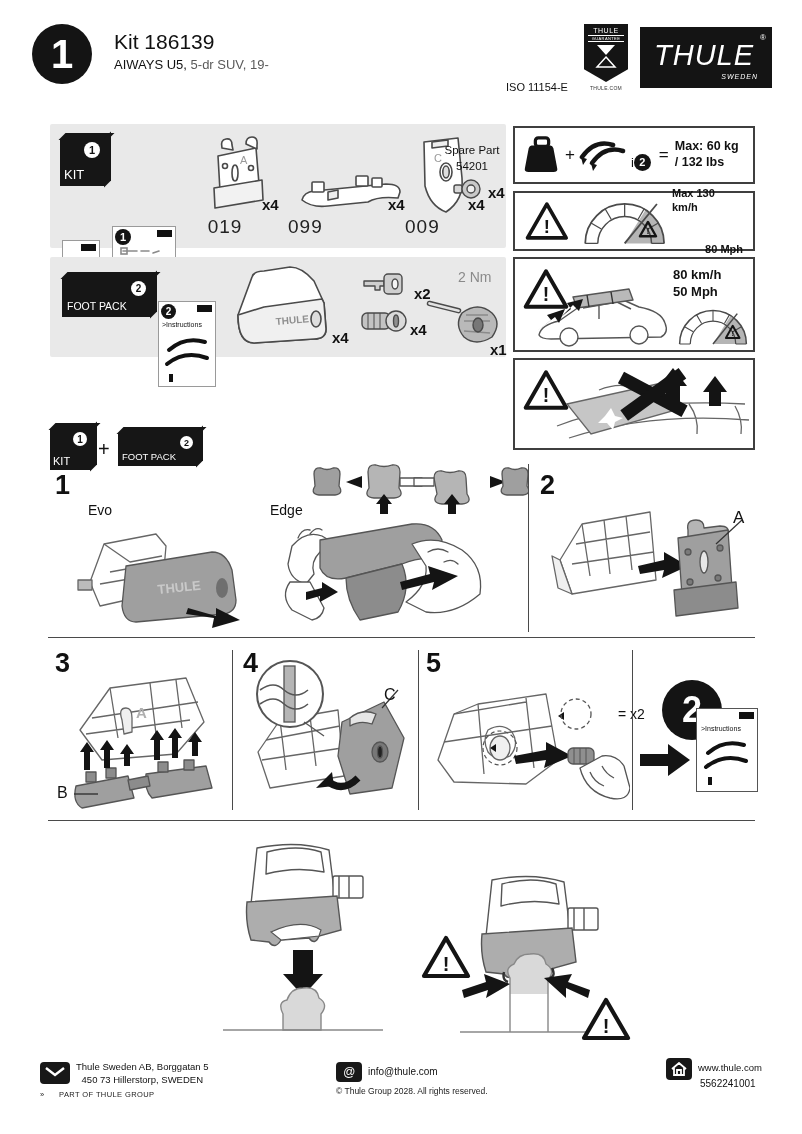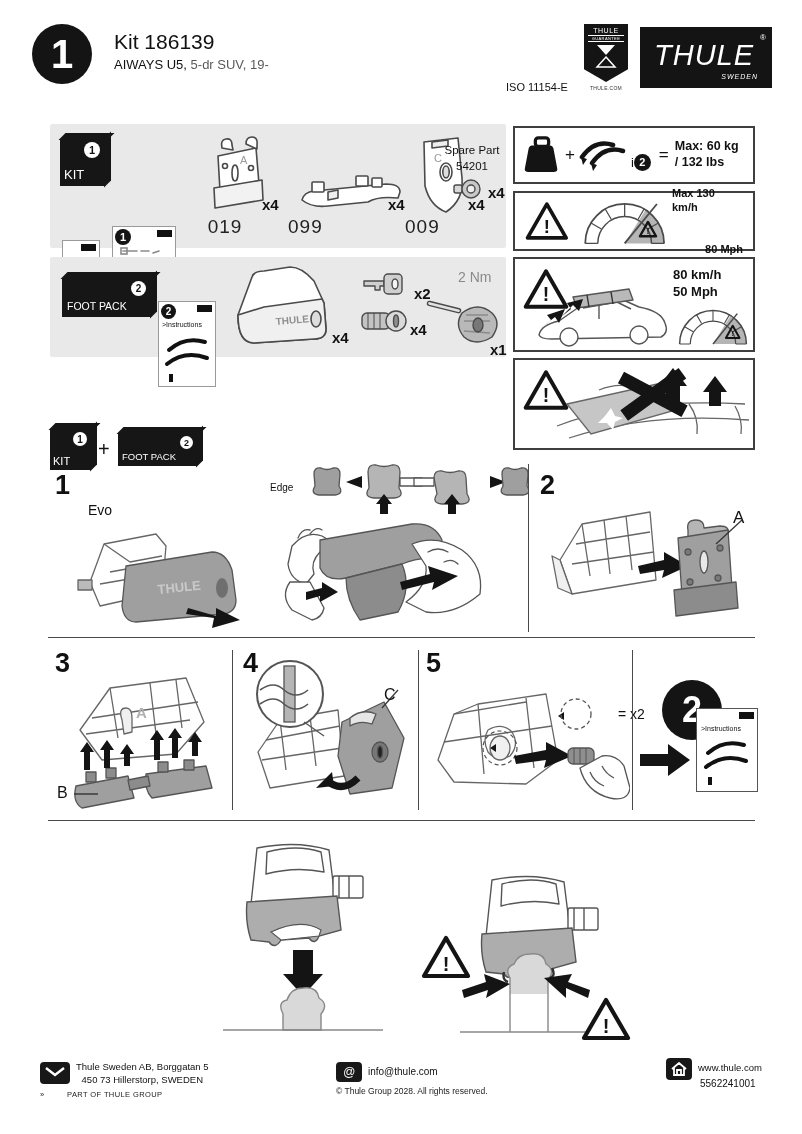--- a/index.html
+++ b/index.html
@@ -320,21 +320,21 @@
       <path d="M20 60 L34 22 L86 12 L96 24 L92 70 L30 84 Z"></path>
       <path d="M34 22 L60 40 L92 34 M40 50 L84 42 M30 62 L88 52" fill="none"></path>
       <rect x="8" y="58" width="14" height="10" fill="#bbb"></rect>
     </g>
     <path d="M56 44 L142 30 Q156 30 162 48 L166 78 Q166 90 154 92 L66 100 Q54 100 52 84 Z" fill="#9f9f9f" stroke="#555" stroke-width="1.3"></path>
     <ellipse cx="152" cy="66" rx="6" ry="10" fill="#6f6f6f"></ellipse>
     <text x="88" y="72" font-size="13" font-weight="bold" fill="#c9c9c9" transform="rotate(-6 88 72)">THULE</text>
     <polygon points="118,92 146,100 146,92 170,104 142,112 144,102 116,98" fill="#141414" transform="translate(0,-6)"></polygon>
   </svg>
 
-  <div class="abs b" style="left:270px; top:482px; font-size:10px;">Edge</div>
+  <div class="abs b" style="left:270px; top:502px; font-size:14px;">Edge</div>
 
   <svg class="abs" style="left:306px; top:460px;" width="222" height="56" viewBox="0 0 222 56">
     <g stroke="#555" stroke-width="1.3" stroke-linejoin="round">
       <path d="M8 14 q0 -7 7 -6 q6 3 12 0 q7 -1 7 6 l-1 12 q5 8 -4 9 l-16 0 q-9 -1 -4 -9 Z" fill="#9f9f9f"></path>
       <polygon points="40,22 56,16 56,28" fill="#141414" stroke="none"></polygon>
       <path d="M62 12 q0 -8 8 -7 q8 3 16 0 q8 -1 8 7 l-1 16 q6 9 -5 10 l-20 0 q-11 -1 -5 -10 Z" fill="#b5b5b5"></path>
       <rect x="94" y="18" width="22" height="8" fill="#fff"></rect>
       <path d="M106 18 q0 -8 8 -7 q8 3 16 0 q8 -1 8 7 l1 16 q6 9 -5 10 l-20 0 q-11 -1 -5 -10 Z" fill="#b5b5b5" transform="translate(22,0)"></path>
       <rect x="108" y="18" width="20" height="8" fill="#fff"></rect>
       <polygon points="184,22 200,16 200,28" fill="#141414" stroke="none" transform="rotate(180 192 22)"></polygon>
@@ -529,21 +529,21 @@
     <svg width="20" height="12" viewBox="0 0 20 12">
         <path d="M1 1 L10 8 L19 1" fill="none" stroke="#fff" stroke-width="2.4"></path>
       </svg>
   </div>
   <div class="abs b" style="left:76px; top:1061px; font-size:9.5px; line-height:1.35;text-align:center;">
     <div>Thule Sweden AB, Borggatan 5</div>
     <div>450 73 Hillerstorp, SWEDEN</div>
   </div>
   <div class="abs b" style="left:40px; top:1090px; font-size:7.5px; letter-spacing:.4px; color:#222;">
     <span>»</span>
-    <span style="margin-left:20px;">PART OF THULE GROUP</span>
+    <span style="margin-left:12px;">PART OF THULE GROUP</span>
   </div>
 
   <div class="abs ftr-icon" style="left:336px; top:1062px; width:26px; height:20px; font-size:12px; color:#fff; font-style:italic;">@</div>
   <div class="abs b" style="left:368px; top:1066px; font-size:10px;">info@thule.com</div>
   <div class="abs" style="left:336px; top:1086px; font-size:8.5px; color:#222;">© Thule Group 2028. All rights reserved.</div>
 
   <div class="abs ftr-icon" style="left:666px; top:1058px; width:26px; height:22px;">
     <svg width="16" height="14" viewBox="0 0 16 14">
         <path d="M1 7 L8 1 L15 7 M3 6 V13 H13 V6 M6 13 V8 H10 V13" fill="none" stroke="#fff" stroke-width="1.8"></path>
       </svg>

